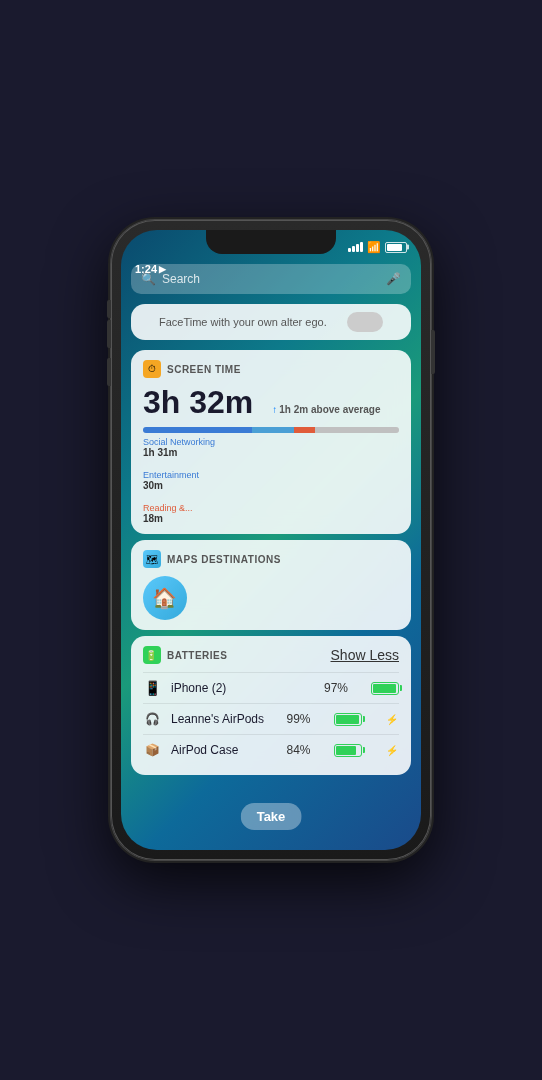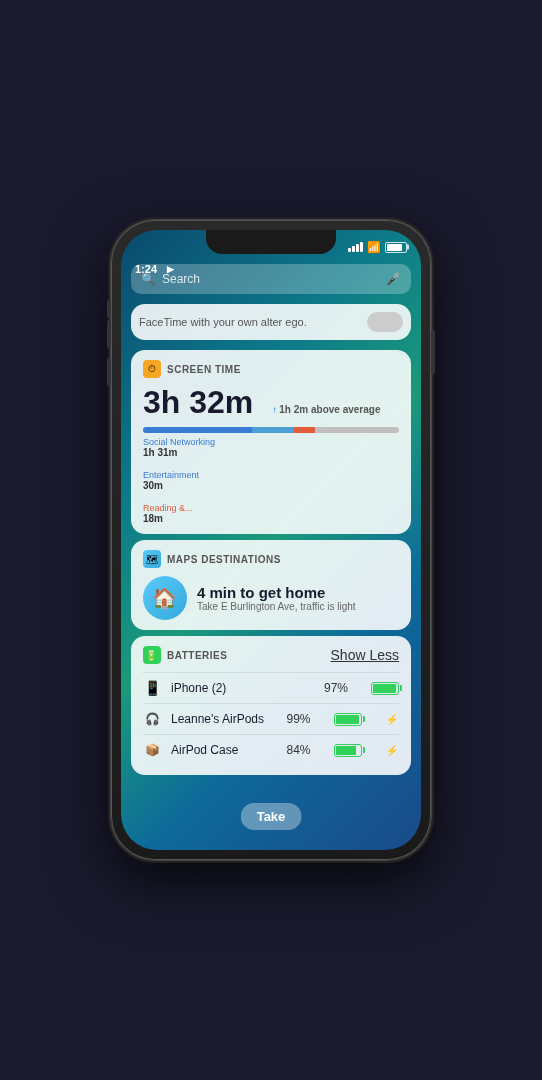--- a/index.html
+++ b/index.html
@@ -52,21 +52,21 @@
       justify-content: space-between;
       padding: 6px 14px 0;
       z-index: 99;
       color: white;
       font-size: 11px;
       font-weight: 600;
     }
     .status-left {
       display: flex;
       align-items: center;
-      gap: 10px;
+      gap: 2px;
       margin-top: 44px;
     }
     .status-right {
       display: flex;
       align-items: center;
       gap: 4px;
     }
     
     .content-area {
       position: absolute;
@@ -98,21 +98,21 @@
       border-radius: 14px;
       margin: 6px 10px;
       padding: 10px 12px;
       backdrop-filter: blur(10px);
     }
     
     .facetime-card {
       background: rgba(255,255,255,0.88);
       border-radius: 14px;
       margin: 10px 10px;
-      padding: 8px 8px;
+      padding: 8px 28px;
       display: flex;
       align-items: center;
       justify-content: space-between;
     }
     .facetime-text {
       font-size: 11px;
       color: #555;
     }
     .facetime-toggle {
       width: 36px;
@@ -548,24 +548,20 @@
 
       <div class="widget-card">
         <div class="maps-header">
           <div class="maps-icon">🗺</div>
           <span class="maps-label">MAPS DESTINATIONS</span>
         </div>
         <div class="maps-content">
           <div class="maps-home-icon">
             <span>🏠</span>
           </div>
-          <div class="maps-info">
-            <div class="maps-time">4 min to get home</div>
-            <div class="maps-direction">Take E Burlington Ave, traffic is light</div>
-          </div>
         </div>
       </div>
 
       <div class="widget-card">
         <div class="batteries-header">
           <div class="batteries-left">
             <div class="bat-icon">🔋</div>
             <span class="bat-label">BATTERIES</span>
           </div>
           <span class="show-less">Show Less</span>

